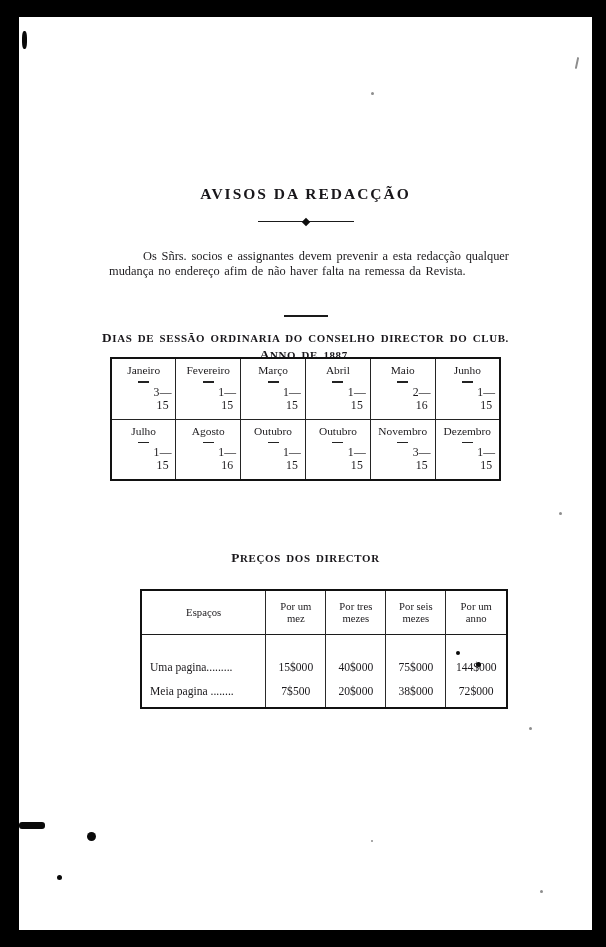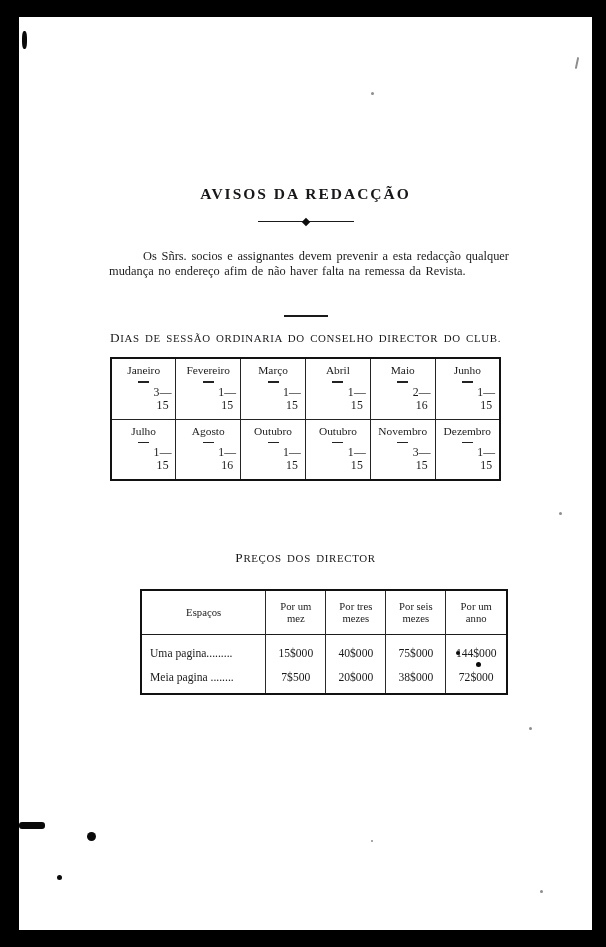--- a/index.html
+++ b/index.html
@@ -107,20 +107,21 @@
 
   
   .smallcaps-head {
     position: absolute;
     width: 573px;
     text-align: center;
     color: #19171b;
     font-size: 10.9px;
     letter-spacing: 0.65px;
     word-spacing: 2.0px;
+    font-weight: bold;
   }
   .smallcaps-head .cap1 {
     font-size: 13.3px;
   }
 
   
   #months-table {
     position: absolute;
     left: 91px;
     top: 340px;
@@ -196,21 +197,21 @@
     text-align: center;
     border-right: 1.1px solid #2a2a2a;
   }
   #prices-table tbody td:last-child { border-right: none; }
   #prices-table tbody td.row-label {
     text-align: left;
     padding-left: 8px;
     white-space: nowrap;
     font-size: 11.6px;
   }
-  #prices-table tbody tr:first-child td { padding-top: 12px; }
+  #prices-table tbody tr:first-child td { padding-top: 26px; }
   #prices-table tbody tr:last-child td { padding-bottom: 9px; }
 
   .col-space { width: 34%; }
   .col-price { width: 16.5%; }
 
   
   .blot {
     position: absolute;
     background: #0a0a0a;
     border-radius: 50%;
@@ -238,20 +239,23 @@
         <div class="rule"></div>
         <div class="diamond"></div>
       </div>
 
       <div class="para" style="left:90px; top:232px; width:400px;">Os Sñrs. socios e assignantes devem prevenir a esta redacção qualquer mudança no endereço afim de não haver falta na remessa da Revista.</div>
 
       <div class="short-rule" style="top:298px;"></div>
 
       <div class="smallcaps-head" style="top:313px;">
         <span class="cap1">D</span><span>IAS DE SESSÃO ORDINARIA DO CONSELHO DIRECTOR DO CLUB.</span>
+      </div>
+      <div class="smallcaps-head" style="top:330px;">
+        <span class="cap1">A</span><span>NNO DE 1887.</span>
       </div>
 
       <table id="months-table">
         <tbody>
           <tr>
             <td>
               <div class="mon-name">Janeiro</div>
               <div class="mon-dash"></div>
               <div class="mon-days">3—15</div>
             </td>

